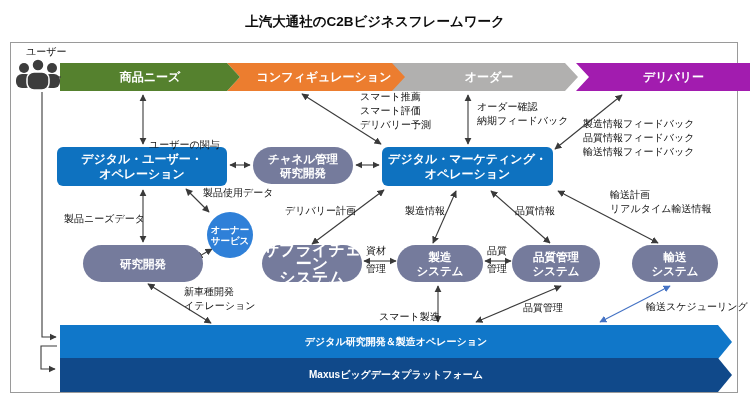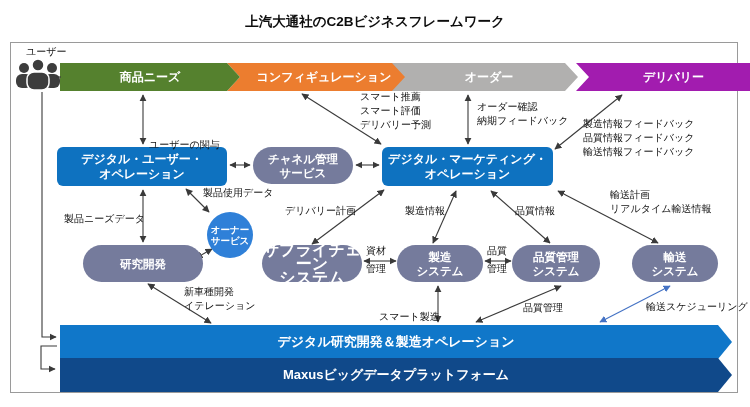--- a/index.html
+++ b/index.html
@@ -30,21 +30,21 @@
   #n-channel{left:253px;top:147px;width:100px;height:37px;}
   #n-dmo{left:382px;top:147px;width:171px;height:39px;}
   #n-rnd{left:83px;top:245px;width:120px;height:37px;}
   #n-owner{left:207px;top:212px;width:46px;height:46px;}
   #n-supply{left:262px;top:245px;width:100px;height:37px;font-size:16px;}
   #n-mfg{left:397px;top:245px;width:86px;height:37px;}
   #n-quality{left:512px;top:245px;width:88px;height:37px;}
   #n-transport{left:632px;top:245px;width:86px;height:37px;}
 
   .bar{position:absolute;left:60px;width:672px;height:34px;display:flex;align-items:center;justify-content:center;
-       color:#fff;font-weight:700;font-size:13px;
+       color:#fff;font-weight:700;font-size:10px;
        clip-path:polygon(0 0,calc(100% - 14px) 0,100% 50%,calc(100% - 14px) 100%,0 100%);}
   #bar1{top:325px;background:#1077c9;}
   #bar2{top:358px;background:#10498a;}
 
   .lbl{position:absolute;font-size:10px;line-height:14px;color:#111;white-space:pre-line;}
   #l-engage{left:149px;top:106px;margin-top:32px;}
   #l-smart{left:360px;top:90px;}
   #l-order{left:477px;top:100px;}
   #l-feedback{left:583px;top:117px;}
   #l-usage{left:203px;top:186px;}
@@ -128,21 +128,21 @@
       <line x1="148" y1="284" x2="211" y2="323" marker-start="url(#ah)" marker-end="url(#ah)"></line>
       <line x1="438" y1="286" x2="438" y2="322" marker-start="url(#ah)" marker-end="url(#ah)"></line>
       <line x1="476" y1="322" x2="561" y2="286" marker-start="url(#ah)" marker-end="url(#ah)"></line>
       <line x1="600" y1="322" x2="670" y2="286" stroke="#4472c4" marker-start="url(#ahb)" marker-end="url(#ahb)"></line>
     </g>
   </svg>
 
   <div class="node blue-box" id="n-duo">デジタル・ユーザー・
 オペレーション</div>
   <div class="node pill" id="n-channel">チャネル管理
-サービス</div>
+研究開発</div>
   <div class="node blue-box" id="n-dmo">デジタル・マーケティング・
 オペレーション</div>
   <div class="node pill" id="n-rnd">研究開発</div>
   <div class="node circle" id="n-owner">オーナー
 サービス</div>
   <div class="node pill" id="n-supply">サプライチェーン
 システム</div>
   <div class="node pill" id="n-mfg">製造
 システム</div>
   <div class="node pill" id="n-quality">品質管理

